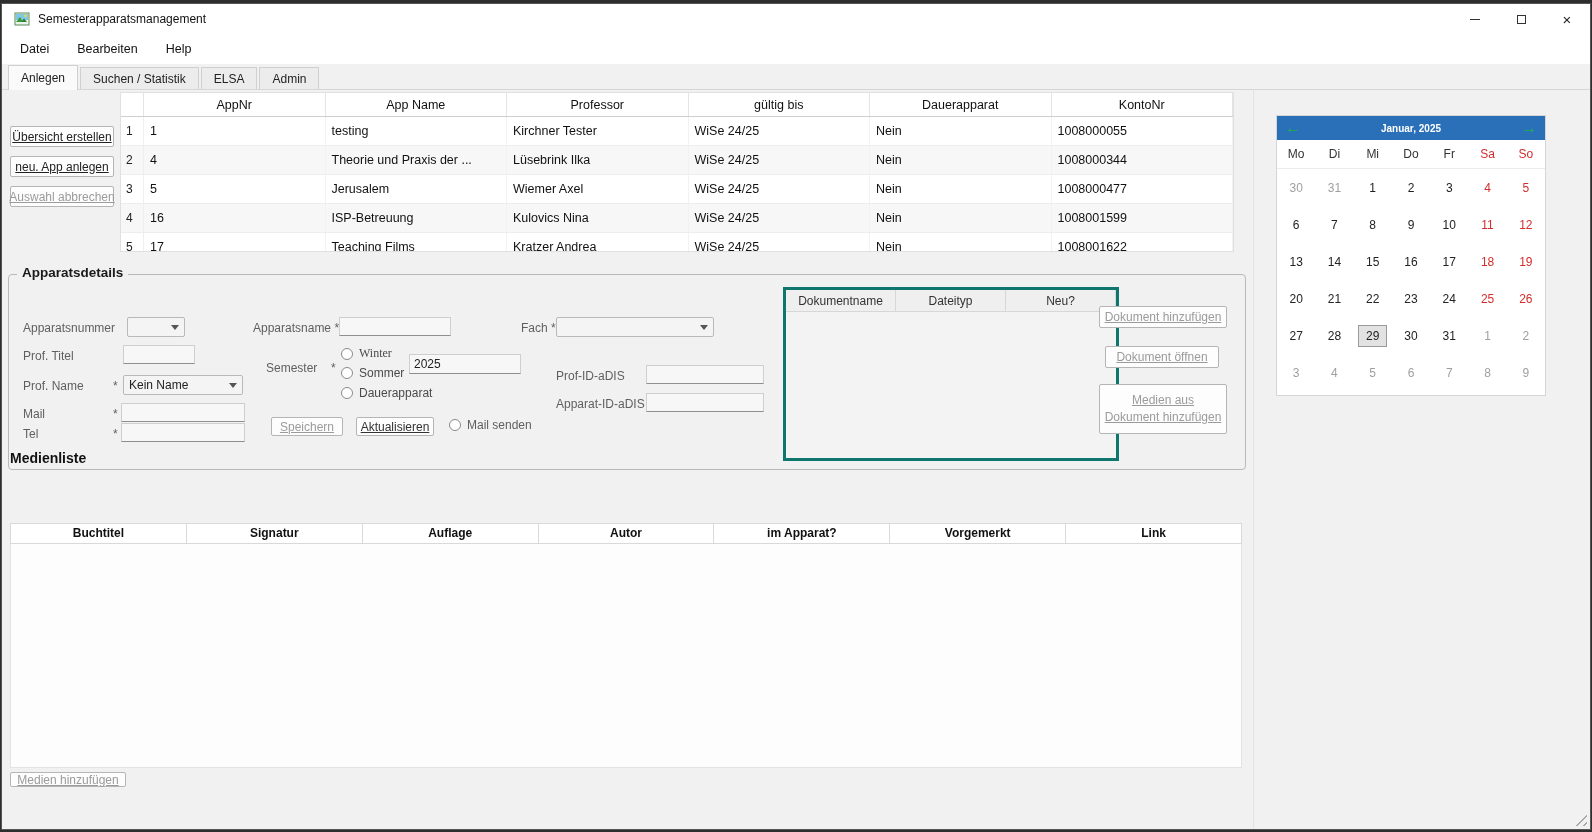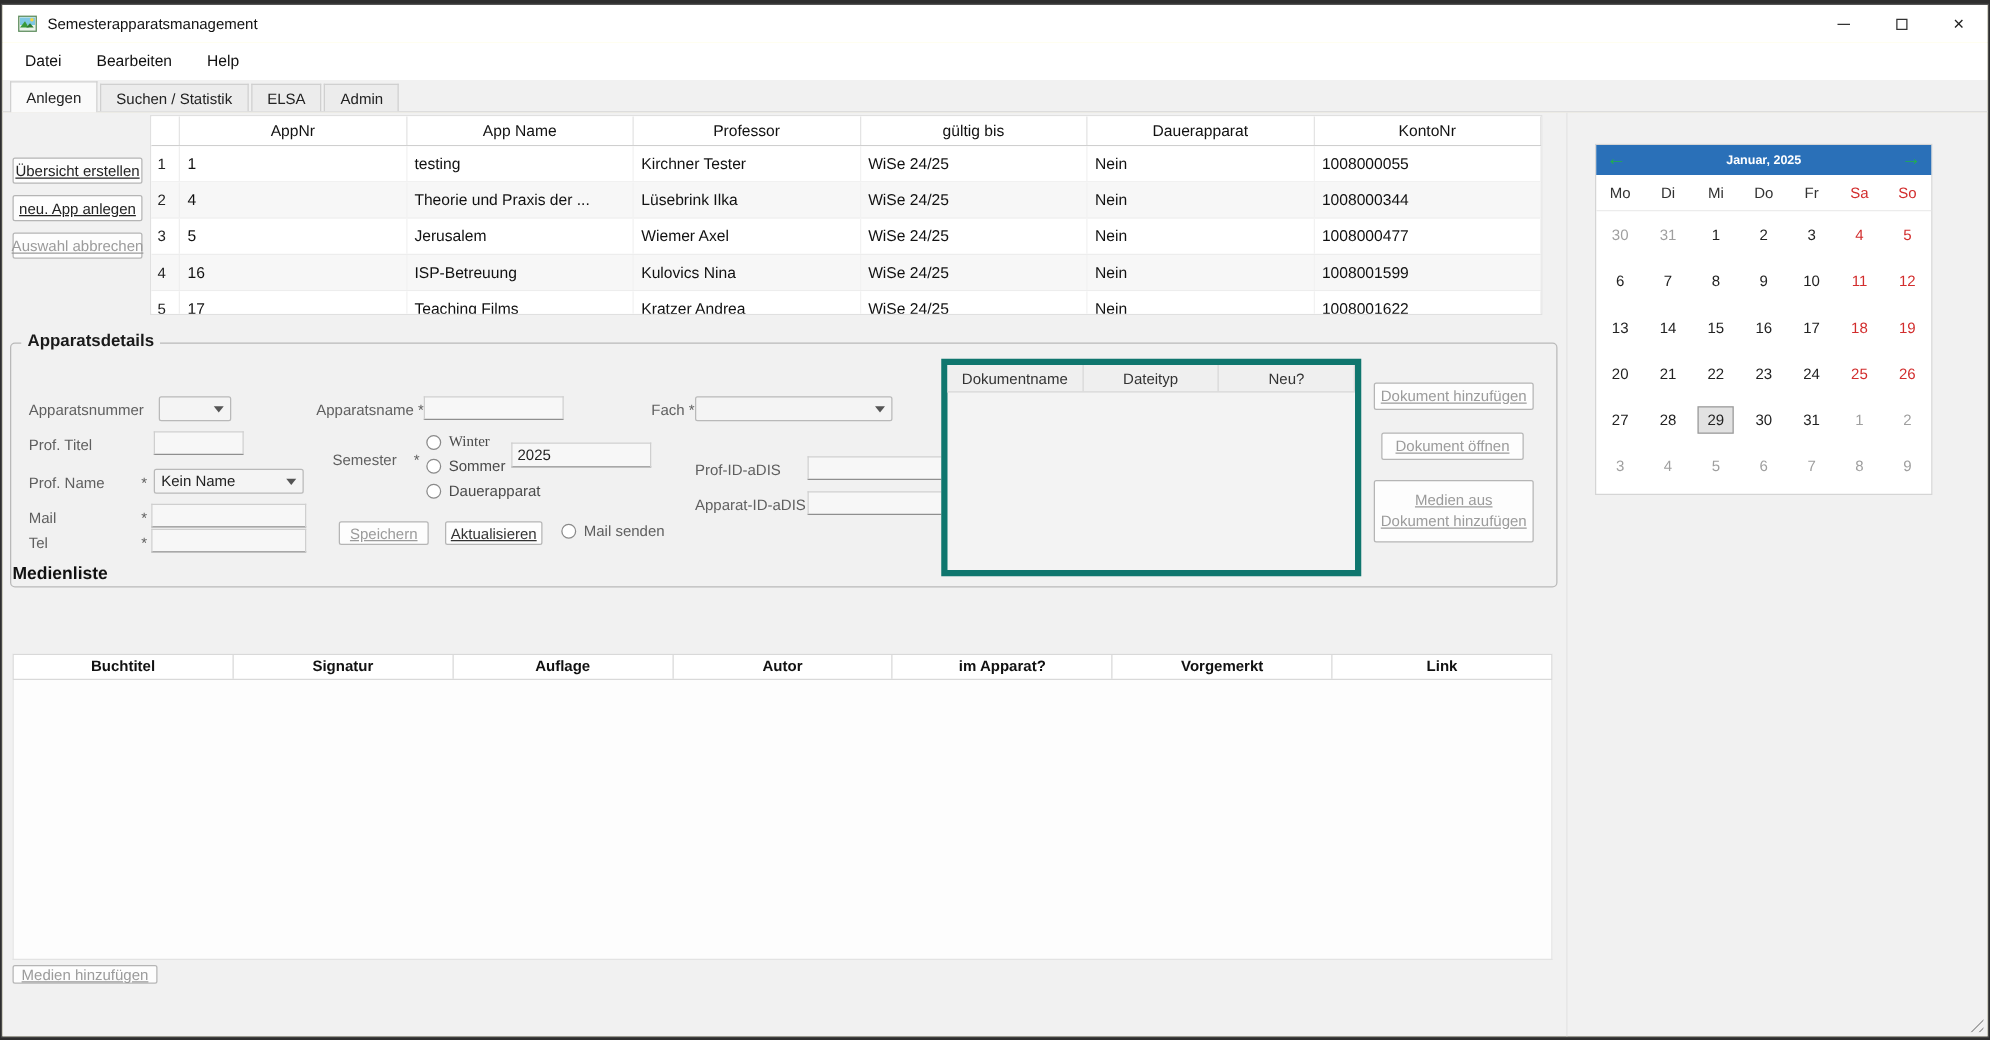--- a/index.html
+++ b/index.html
@@ -1,20 +1,20 @@
 <!DOCTYPE html>
 <html style="--cal-header-bg: #2a70b8; --cal-arrow-color: #21b14c; --weekend-color: #d22d2d;"><head>
 <meta charset="utf-8">
 <style>
   * { margin:0; padding:0; box-sizing:border-box; }
   html,body { width:1592px; height:832px; }
   body { background:#2e2e2e; font-family:"Liberation Sans",sans-serif; position:relative; overflow:hidden; }
   :root { --cal-header-bg:#2a70b8; --cal-arrow-color:#21b14c; --weekend-color:#d22d2d; }
 
-  .window { position:absolute; left:2px; top:4px; width:1588px; height:825px; background:#fef9c3; display:flex; flex-direction:column; box-shadow:0 0 0 1px #555; }
+  .window { position:absolute; left:2px; top:4px; width:1588px; height:825px; background:#1d4ed8; display:flex; flex-direction:column; box-shadow:0 0 0 1px #555; }
 
   
   .titlebar { flex:0 0 30px; background:#ffffff; display:flex; align-items:center; }
   .app-icon { width:16px; height:16px; margin-left:12px; display:inline-block; }
   .title { margin-left:8px; font-size:12px; color:#111; }
   .wincontrols { margin-left:auto; display:flex; height:100%; }
   .winbtn { width:46px; height:100%; display:flex; align-items:center; justify-content:center; }
   .glyph-min { width:10px; height:1px; background:#333; display:block; }
   .glyph-max { width:9px; height:9px; border:1px solid #333; display:block; }
   .glyph-close { font-size:15px; color:#222; line-height:1; }
@@ -54,21 +54,21 @@
   .dd { position:absolute; background:#f4f4f4; border:1px solid #b9b9b9; height:20px; display:flex; align-items:center; font-size:12px; color:#222; padding-left:5px; border-radius:2px; }
   .dd .chev { margin-left:auto; margin-right:5px; width:0; height:0; border-left:4px solid transparent; border-right:4px solid transparent; border-top:5px solid #555; }
   .radio { position:absolute; display:flex; align-items:center; gap:6px; font-size:12px; color:#4a4a4a; }
   .circle { width:12px; height:12px; border:1px solid #8a8a8a; border-radius:50%; background:#fff; flex:0 0 12px; }
 
   .btn { position:absolute; background:#fdfdfd; border:1px solid #b5b5b5; border-radius:2px; font-size:12px; color:#333; display:flex; align-items:center; justify-content:center; text-decoration:underline; text-align:center; }
   .btn.disabled { color:#9b9b9b; }
   .btn.multiline { line-height:1.4; padding:4px; }
 
   
-  .doc-table { position:absolute; left:744px; top:12px; width:336px; height:174px; background:#f3f3f3; border:5px solid #0f766e; }
+  .doc-table { position:absolute; left:774px; top:12px; width:336px; height:174px; background:#f3f3f3; border:3px solid #0f766e; }
   .doc-header { display:flex; height:22px; background:#efefef; border-bottom:1px solid #d7d7d7; }
   .doc-hcell { flex:1; font-size:12px; line-height:22px; text-align:center; color:#333; border-right:1px solid #d7d7d7; }
   .doc-body { height:150px; }
 
   
   .media-title { position:absolute; left:8px; top:360px; font-size:14px; font-weight:bold; color:#111; }
   .media-table { position:absolute; left:8px; top:433px; width:1232px; }
   .media-header { display:flex; height:21px; background:#fff; border:1px solid #d9d9d9; }
   .media-hcell { flex:1; font-size:12px; font-weight:bold; line-height:19px; text-align:center; color:#111; border-right:1px solid #d9d9d9; }
   .media-hcell:last-child { border-right:none; }

